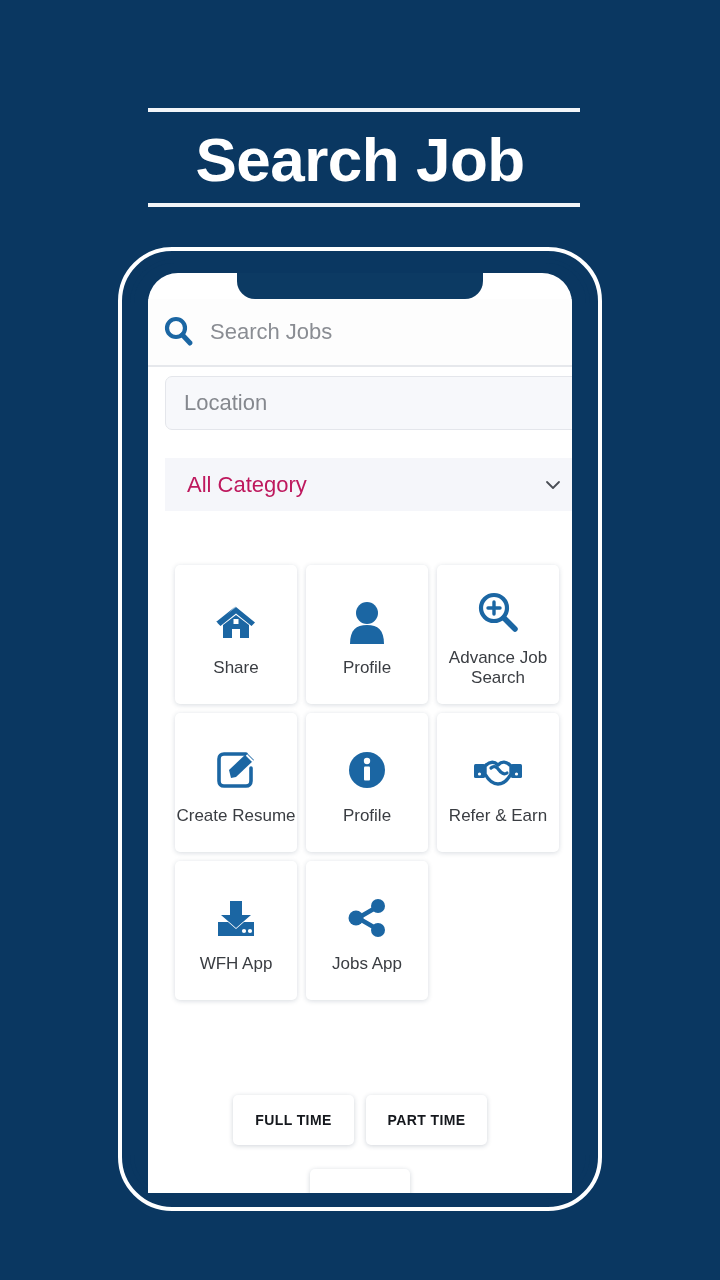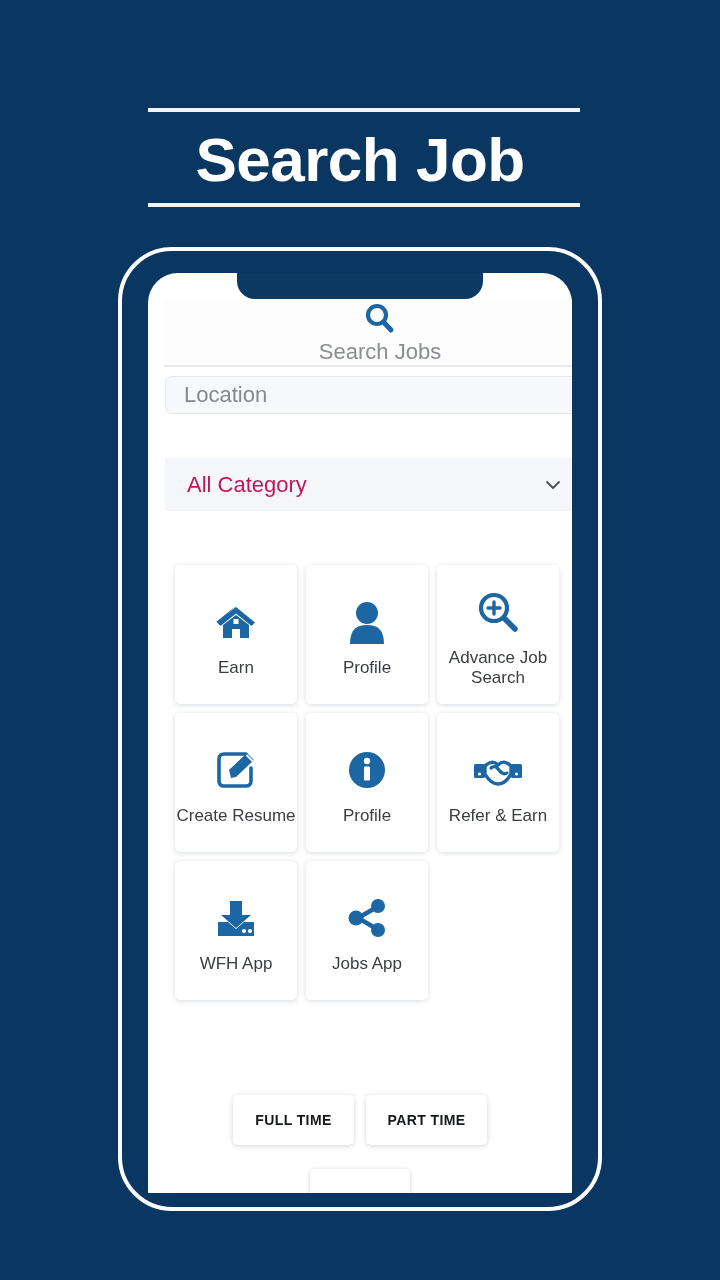--- a/index.html
+++ b/index.html
@@ -50,32 +50,32 @@
     position: absolute; top: 0; left: 89px;
     width: 246px; height: 26px;
     background: #0c3a63;
     border-bottom-left-radius: 18px;
     border-bottom-right-radius: 18px;
     z-index: 5;
   }
 
   
   .searchbar {
-    position: absolute; top: 26px; left: 16px; width: 424px; height: 68px;
+    position: absolute; top: 26px; left: 0; width: 424px; height: 68px;
     background: #fdfdfd;
     border-bottom: 2px solid #e6e8ec;
-    display: flex; align-items: center; flex-direction: column;
+    display: flex; align-items: center;
   }
   .search-icon { margin-left: 8px; width: 46px; height: 46px; display: flex; align-items: center; justify-content: center; }
   .search-ph { font-size: 22px; color: #8a8d93; margin-left: 8px; }
 
   
   .location {
     position: absolute; top: 103px; left: 17px;
-    width: 424px; height: 38px;
+    width: 424px; height: 54px;
     background: #f7f8fb;
     border: 1.5px solid #e4e6eb;
     border-radius: 7px;
     display: flex; align-items: center;
   }
   .location span { font-size: 22px; color: #85888e; margin-left: 18px; }
 
   
   .category {
     position: absolute; top: 185px; left: 17px;
@@ -181,21 +181,21 @@
 
       <div class="tile">
         <span class="ticon">
           <svg width="46" height="42" viewBox="0 0 46 42">
             <path d="M23 4 L3 20 L7 20 L7 20 Z" fill="#1b66a3"></path>
             <path d="M23 5 L4 20.5 L7.5 24 L23 11.5 L38.5 24 L42 20.5 Z" fill="#1b66a3"></path>
             <path d="M10 23 L23 13 L36 23 L36 36 L27 36 L27 27 L19 27 L19 36 L10 36 Z" fill="#1b66a3"></path>
             <rect x="20.5" y="17" width="5" height="5" fill="#ffffff"></rect>
           </svg>
         </span>
-        <span class="tlabel">Earn</span>
+        <span class="tlabel">Share</span>
       </div>
 
       <div class="tile">
         <span class="ticon">
           <svg width="42" height="44" viewBox="0 0 42 44">
             <circle cx="21" cy="13" r="11" fill="#1b66a3"></circle>
             <path d="M4 44 C4 30 10 25 21 25 C32 25 38 30 38 44 Z" fill="#1b66a3"></path>
           </svg>
         </span>
         <span class="tlabel">Profile</span>

